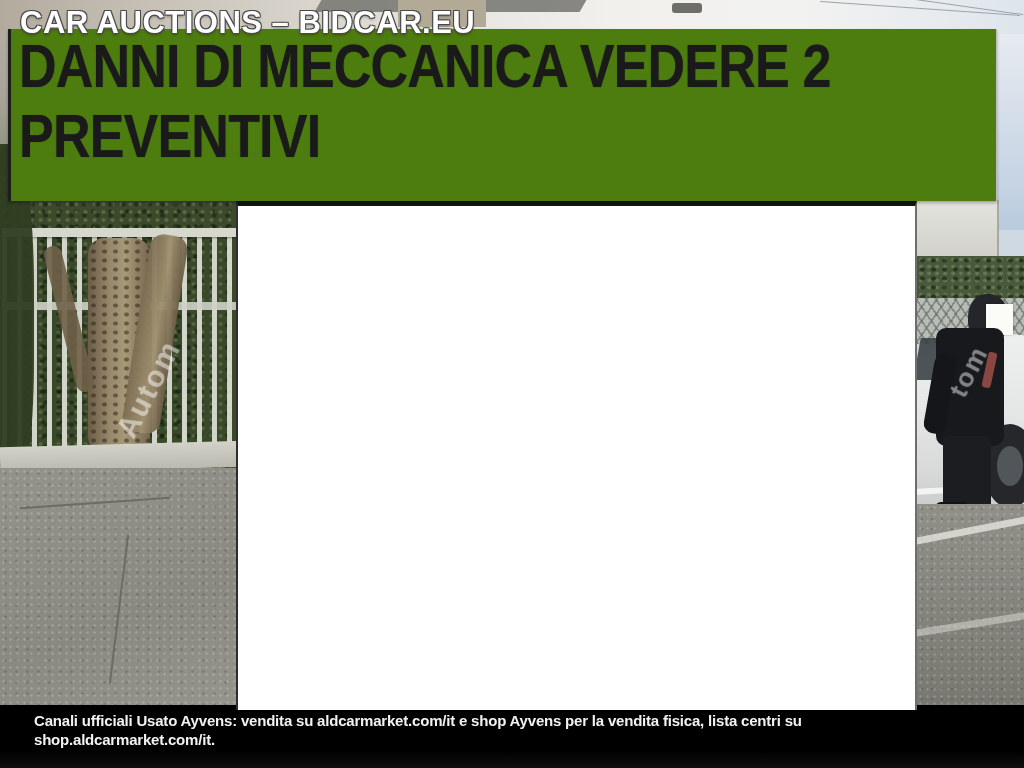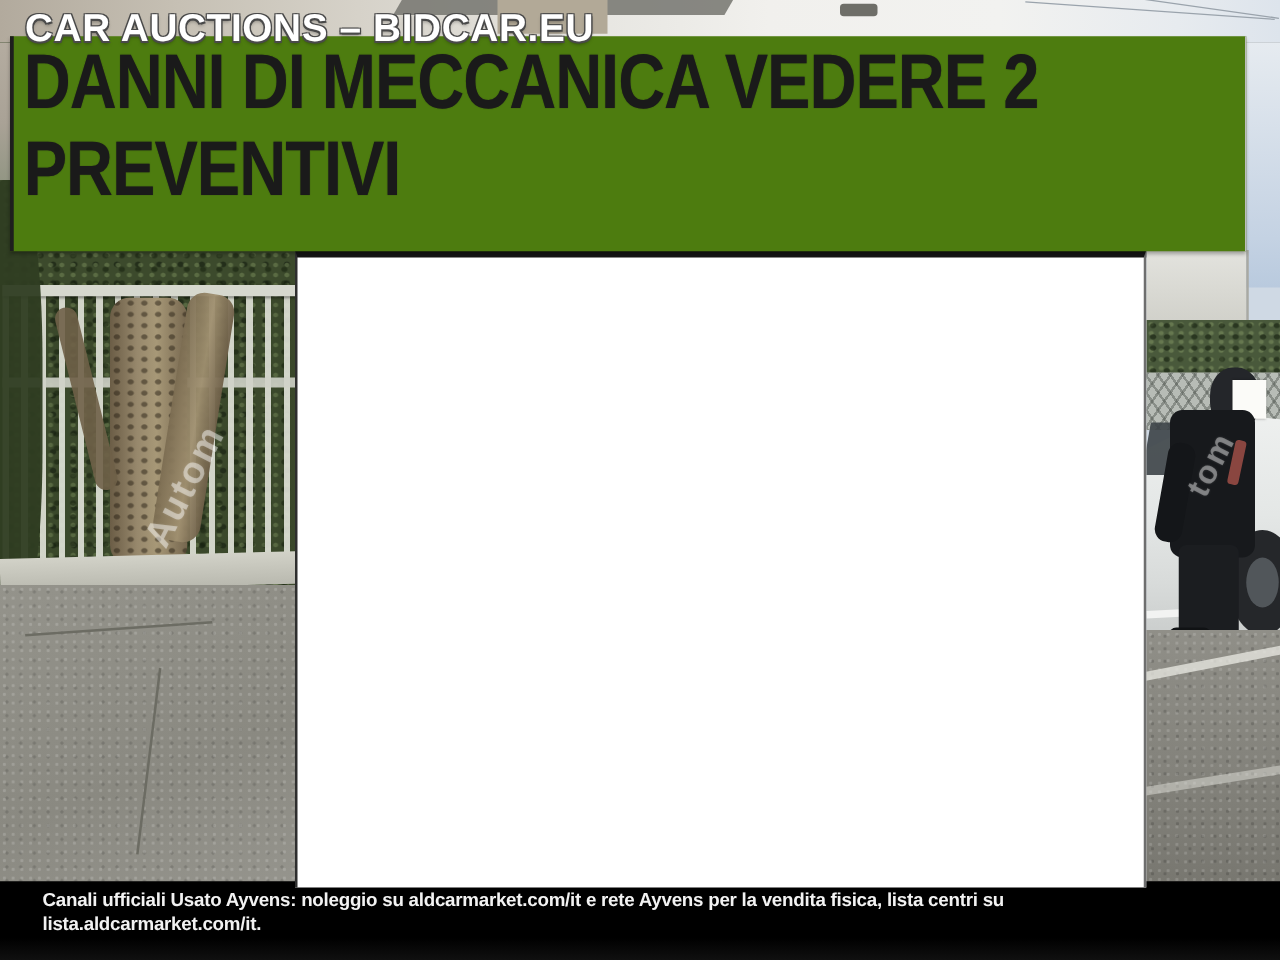--- a/index.html
+++ b/index.html
@@ -166,22 +166,22 @@
     <div class="abs person-foot"></div>
     <div class="abs rp-road"></div>
     <div class="abs road-mark rm1"></div>
     <div class="abs road-mark rm2"></div>
   </div>
 
   <div class="abs watermark wm-left">Autom</div>
   <div class="abs watermark wm-right">tom</div>
 
   <div class="abs footer-bar">
-    <div>Canali ufficiali Usato Ayvens: noleggio su aldcarmarket.com/it e rete Ayvens per la vendita fisica, lista centri su</div>
-    <div>lista.aldcarmarket.com/it.</div>
+    <div>Canali ufficiali Usato Ayvens: vendita su aldcarmarket.com/it e shop Ayvens per la vendita fisica, lista centri su</div>
+    <div>shop.aldcarmarket.com/it.</div>
   </div>
 
   <div class="abs redaction-panel"></div>
 
   <div class="abs damage-banner">
     <div class="damage-line">DANNI DI MECCANICA VEDERE 2</div>
     <div class="damage-line">PREVENTIVI</div>
   </div>
 
   <div class="abs site-title">CAR AUCTIONS – BIDCAR.EU</div>

